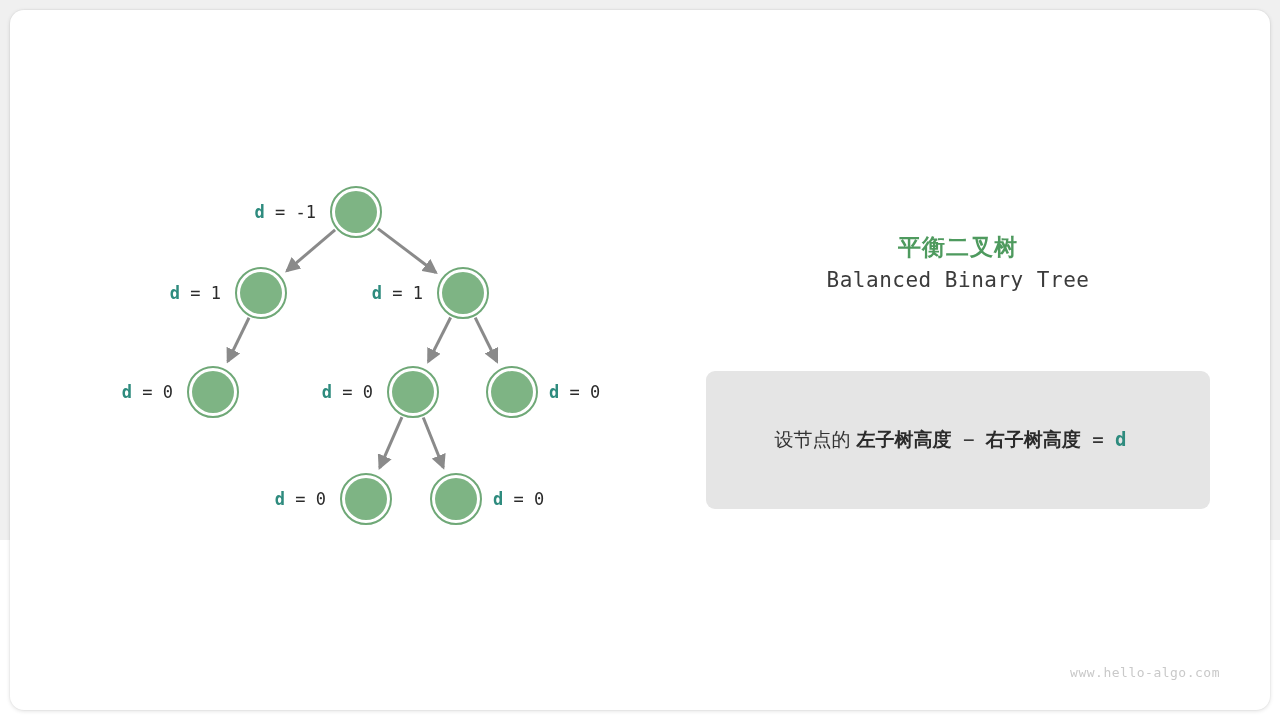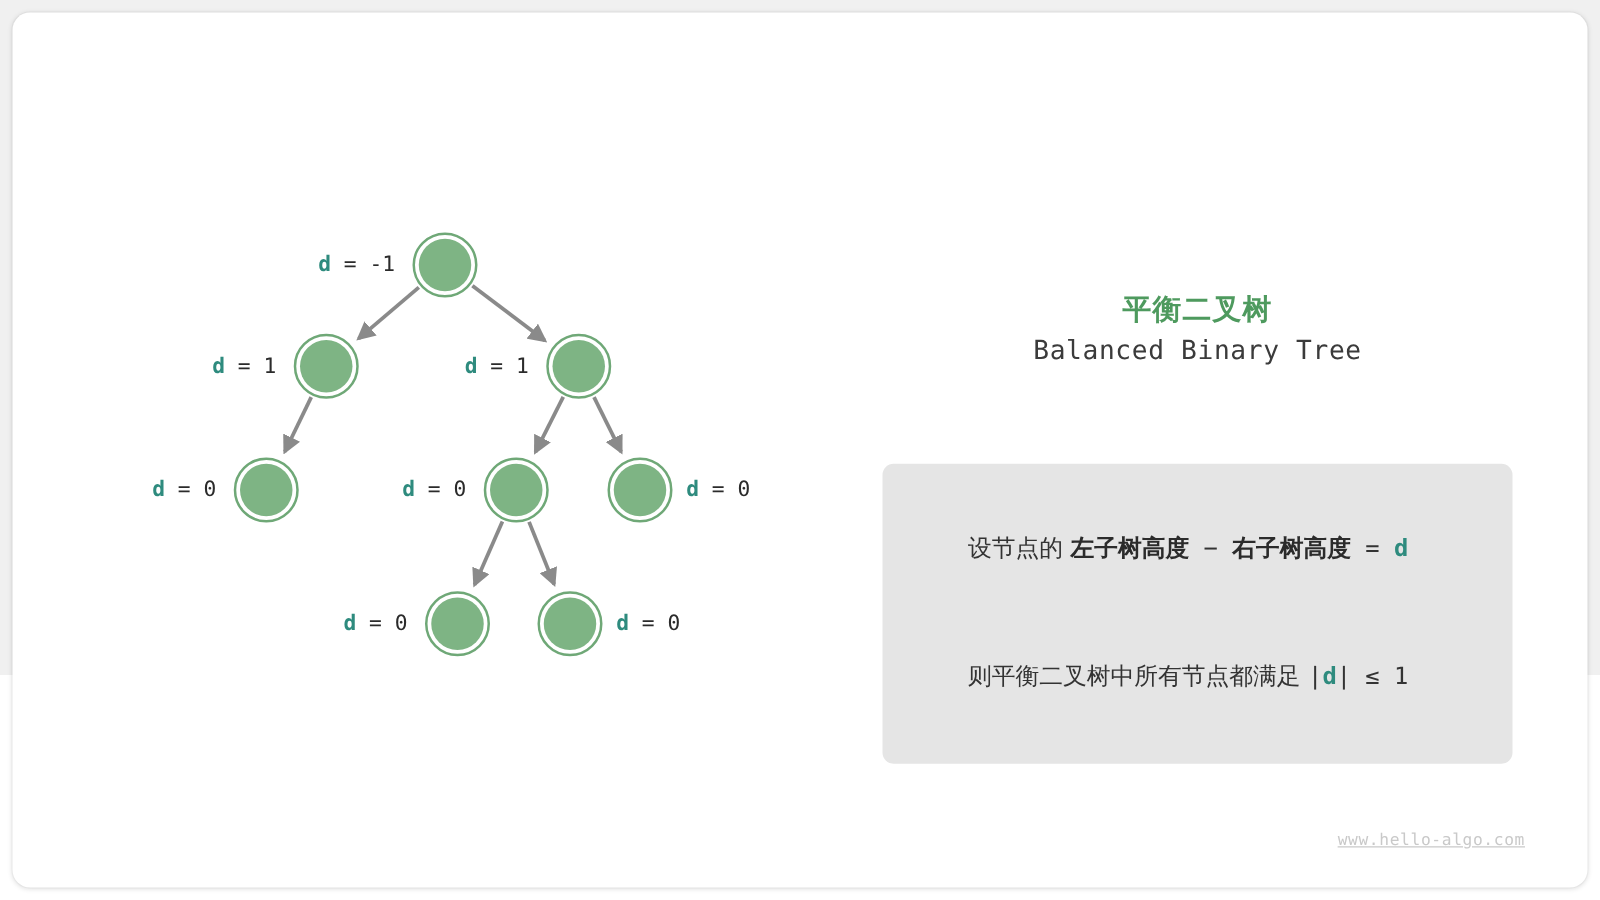--- a/index.html
+++ b/index.html
@@ -111,21 +111,20 @@
   .mono { font-family: "DejaVu Sans Mono", monospace; }
 
   #watermark {
     position: absolute;
     right: 50px;
     bottom: 30px;
     font-family: "DejaVu Sans Mono", monospace;
     font-size: 13px;
     color: #c9c9c9;
     letter-spacing: 0.5px;
-    text-decoration: underline;
   }
 </style>
 </head>
 <body>
 
 <div id="stage">
   <div id="card">
 
     <div id="tree-area">
       <svg id="tree-svg" width="660" height="700">
@@ -191,21 +190,18 @@
     </div>
 
     <div id="panel">
       <div id="panel-subtitle">Balanced Binary Tree</div>
       <div id="panel-title">平衡二叉树</div>
 
       <div id="info-box">
         <div class="info-line">
           <span>设节点的 </span><span class="bold-cn">左子树高度</span><span class="mono"> − </span><span class="bold-cn">右子树高度</span><span class="mono"> = </span><span class="mono dvar">d</span>
         </div>
-        <div class="info-line">
-          <span>则平衡二叉树中所有节点都满足 </span><span class="mono">|</span><span class="mono dvar">d</span><span class="mono">|</span><span class="mono"> ≤ 1</span>
-        </div>
       </div>
     </div>
 
     <div id="watermark">www.hello-algo.com</div>
   </div>
 </div>
 
 </body></html>

